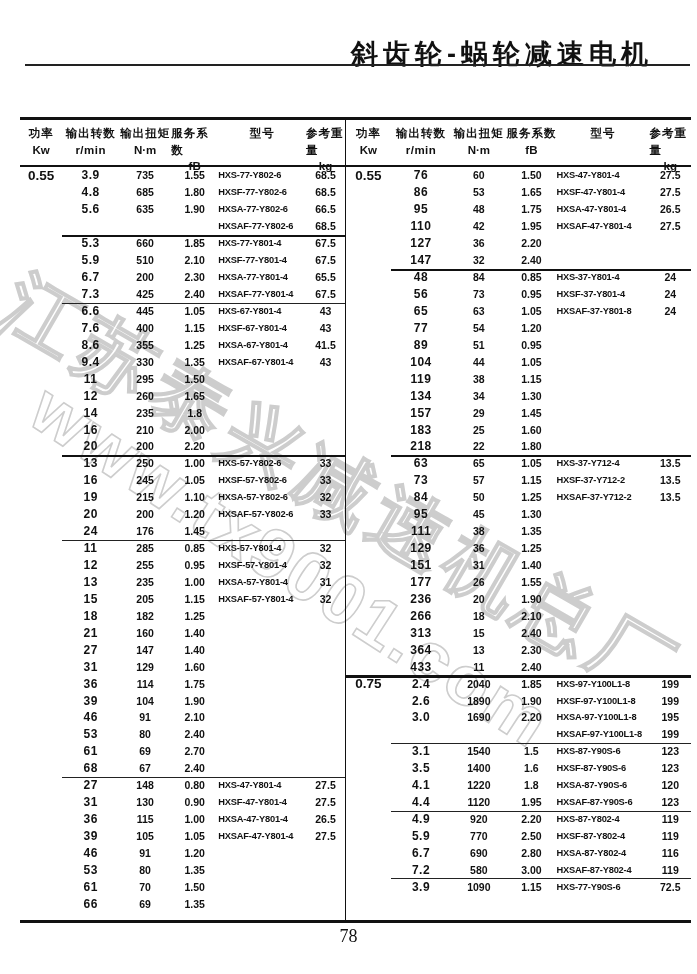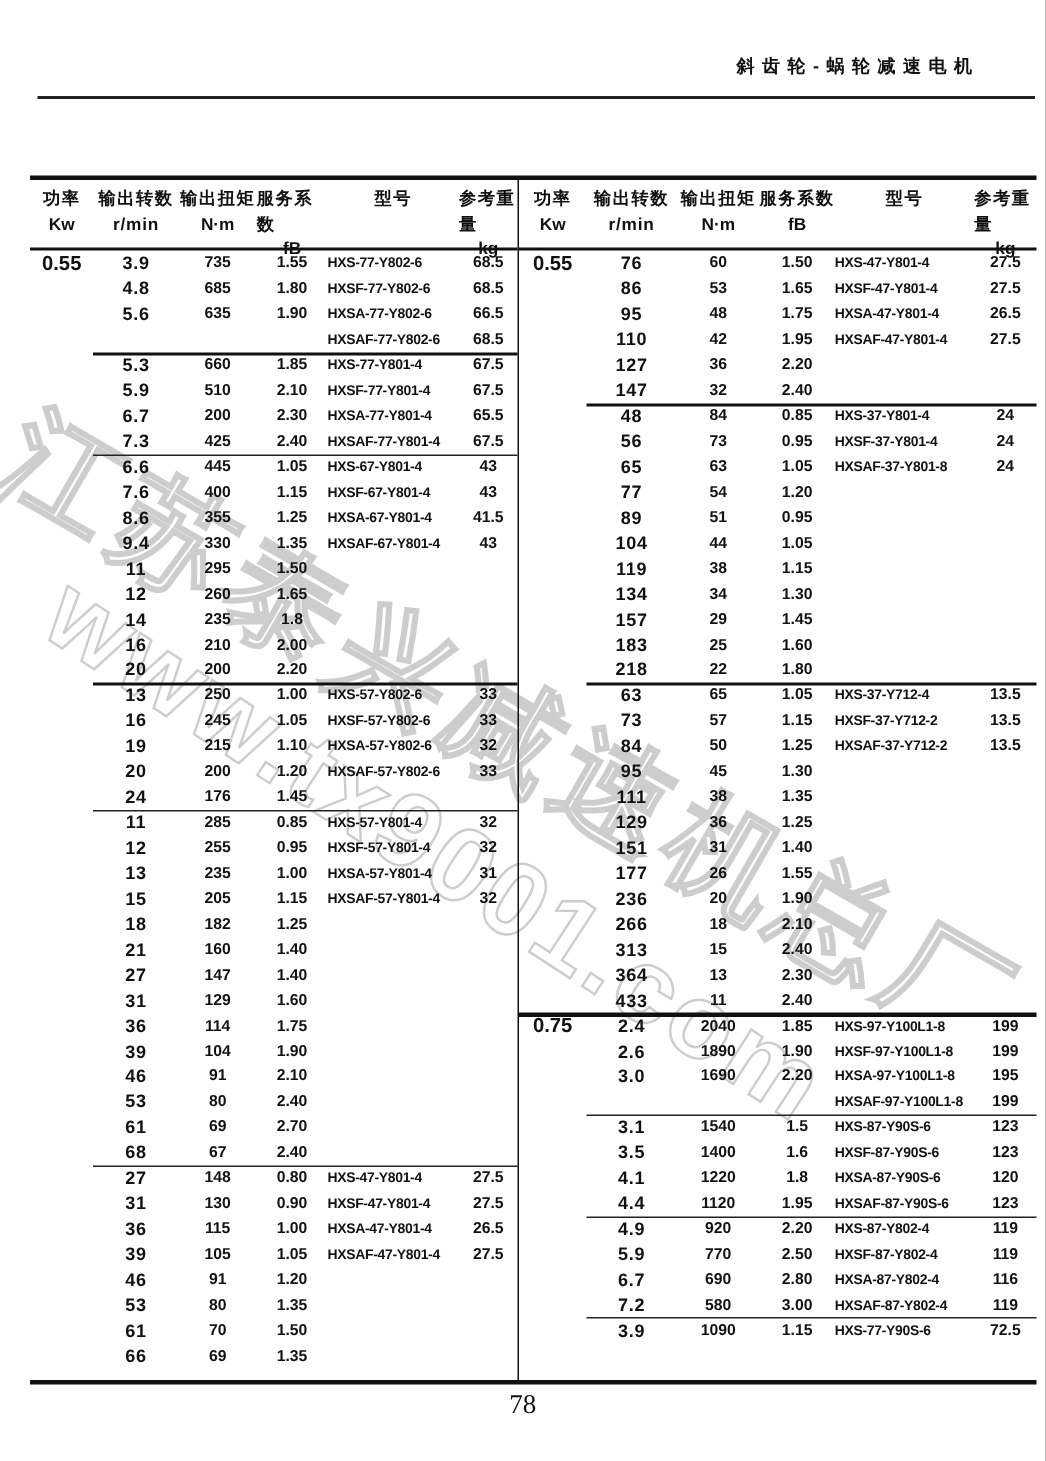--- a/index.html
+++ b/index.html
@@ -11,21 +11,21 @@
   
   .watermark{
     position:absolute;font-weight:bold;white-space:nowrap;z-index:0;
     color:#f2f2f2;-webkit-text-fill-color:transparent;-webkit-text-stroke:1.6px #cdcdcd;
     pointer-events:none;
   }
   .wm1{font-size:78px;letter-spacing:7px;left:34px;top:252px;transform:rotate(30deg);transform-origin:0 0;}
   .wm2{font-size:70px;letter-spacing:3px;left:60px;top:368px;transform:rotate(33deg);transform-origin:0 0;}
   
   .title{
-    position:absolute;top:36px;right:44px;font-size:12px;font-weight:bold;
+    position:absolute;top:36px;right:44px;font-size:27px;font-weight:bold;
     letter-spacing:5px;z-index:2;
   }
   .title-rule{position:absolute;left:25px;top:64px;width:665px;height:2px;background:#222;z-index:2;}
   
   .table-wrap{
     position:absolute;left:20px;top:117px;width:671px;height:800px;z-index:1;
     border-top:3px solid #111;border-bottom:3px solid #111;
     display:flex;
   }
   .half{position:relative;height:100%;}

